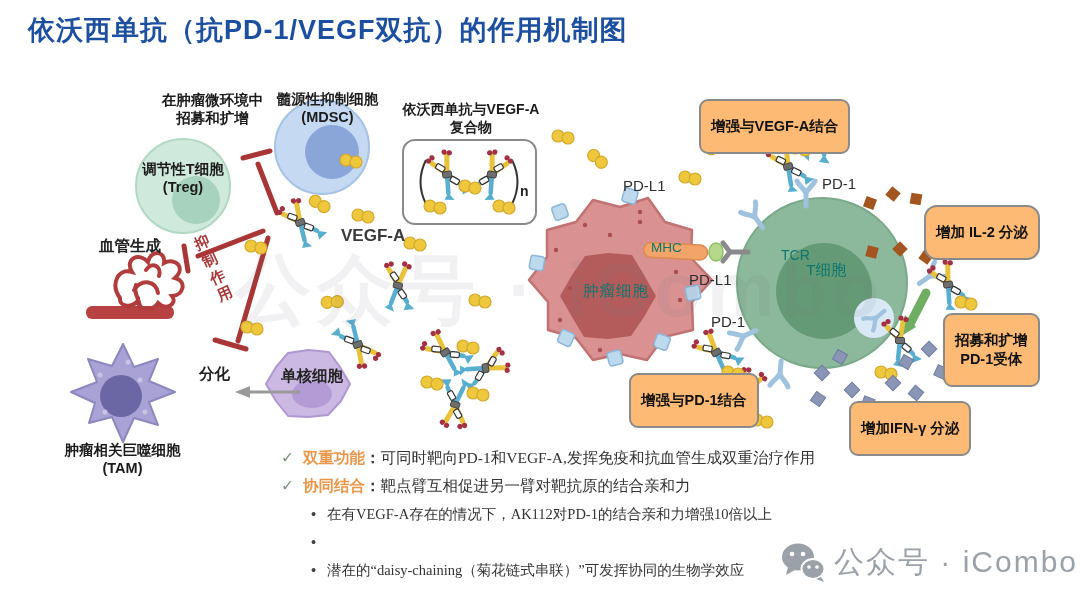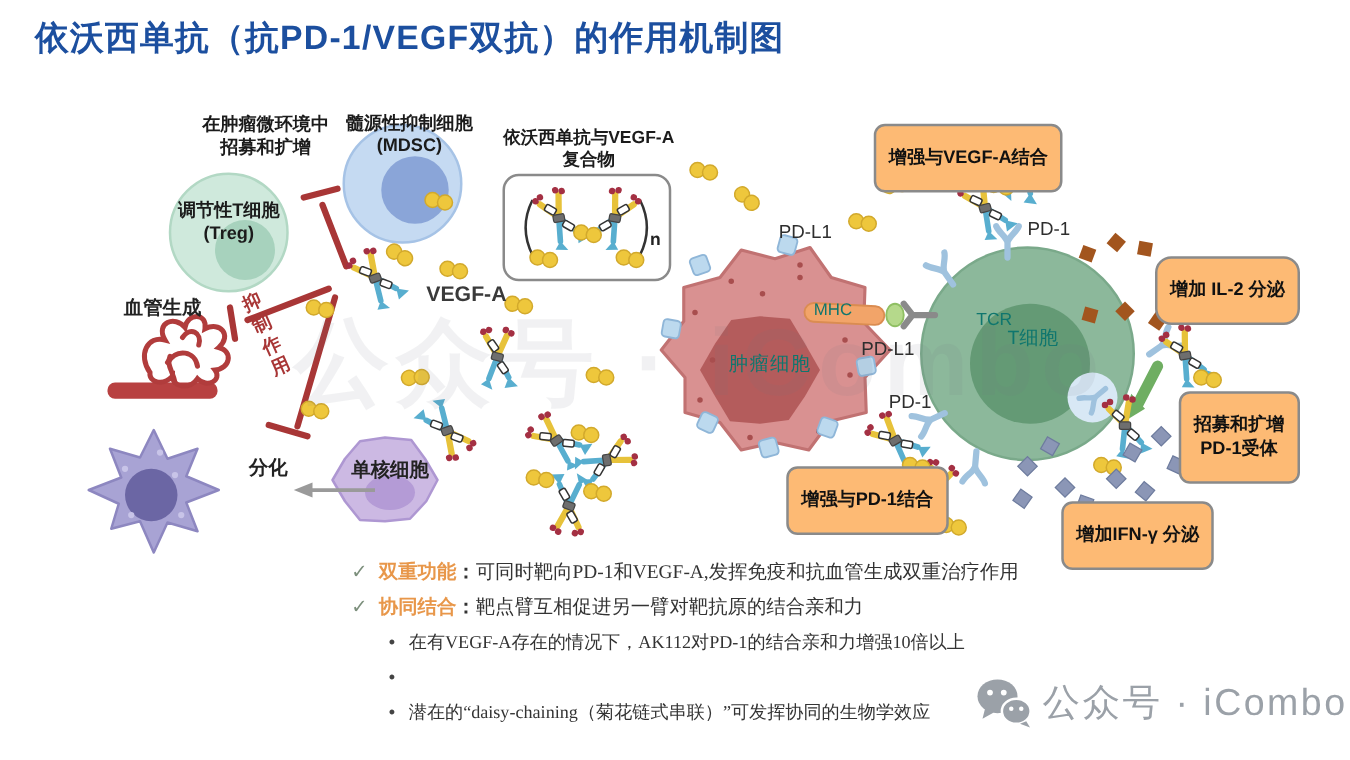--- a/index.html
+++ b/index.html
@@ -259,20 +259,24 @@
     <div>(MDSC)</div>
   </div>
   <div class="lbl cellcap ctr" style="left:118px;top:160px;width:130px;">
     <div>调节性T细胞</div>
     <div>(Treg)</div>
   </div>
   <div class="lbl b" style="left:99px;top:236px;font-size:15.5px;">血管生成</div>
   <div id="inhibit-label">抑制作用</div>
   <div class="lbl b" style="left:199px;top:364px;font-size:15.5px;">分化</div>
   <div class="lbl b" style="left:281px;top:366px;font-size:15.5px;">单核细胞</div>
+  <div class="lbl cellcap ctr" style="left:40px;top:441px;width:165px;">
+    <div>肿瘤相关巨噬细胞</div>
+    <div>(TAM)</div>
+  </div>
   <div class="lbl cellcap ctr" style="left:398px;top:101px;width:146px;font-size:14px;">
     <div>依沃西单抗与VEGF-A</div>
     <div>复合物</div>
   </div>
   <div class="lbl b" style="left:520px;top:183px;font-size:14px;">n</div>
   <div class="lbl" style="left:341px;top:226px;font-size:17px;font-weight:600;color:#3a3a3a;">VEGF-A</div>
 
   <div class="lbl small-lbl" style="left:623px;top:177px;">PD-L1</div>
   <div class="lbl small-lbl" style="left:689px;top:271px;">PD-L1</div>
   <div class="lbl small-lbl" style="left:711px;top:313px;">PD-1</div>

